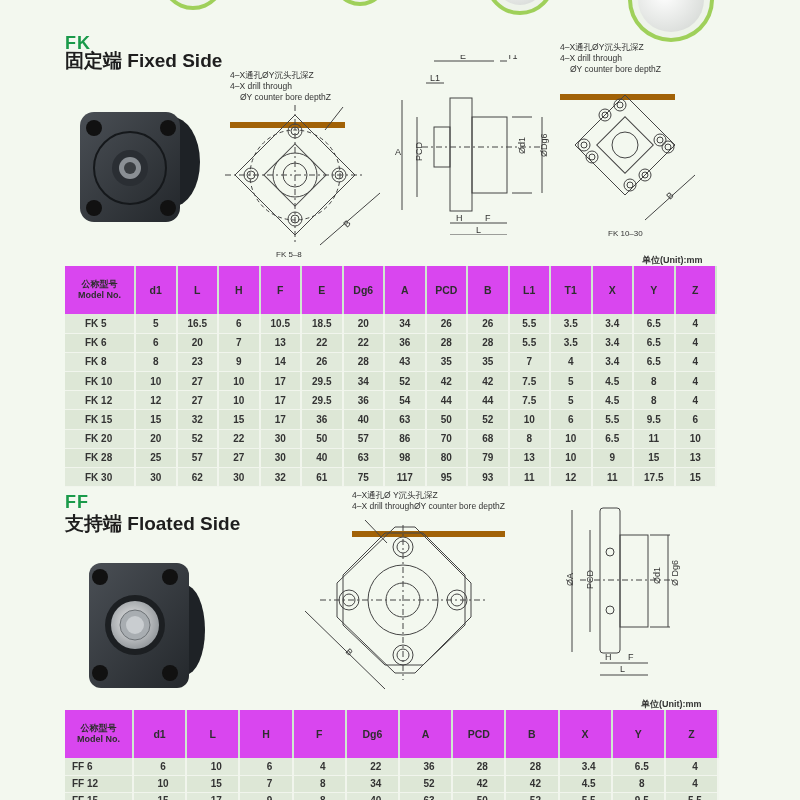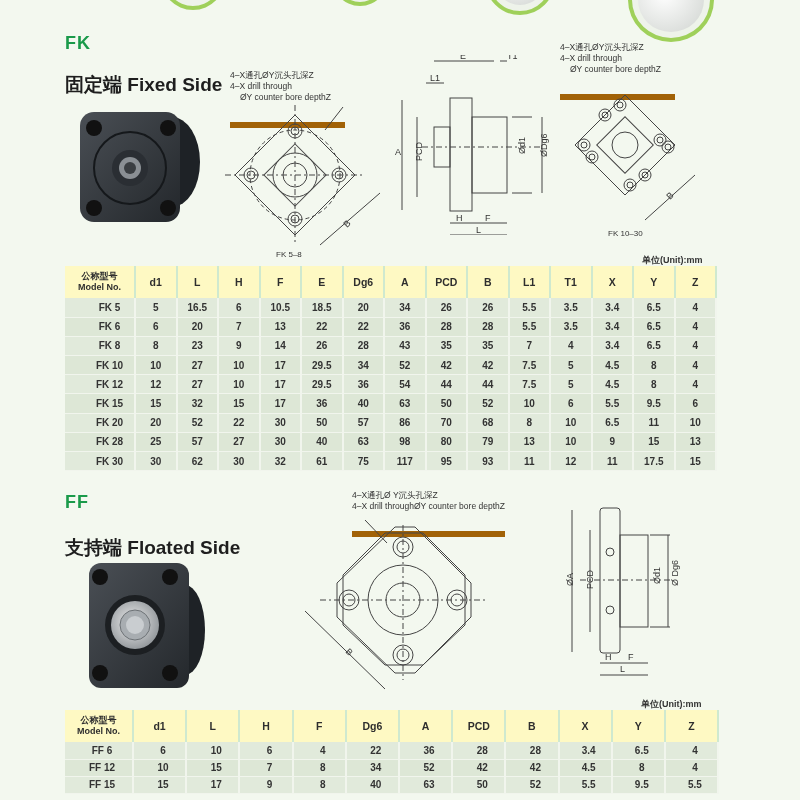--- a/index.html
+++ b/index.html
@@ -31,21 +31,20 @@
     font-size: 18px;
     color: #1a9a4a;
     letter-spacing: 1px;
   }
   .sec-title {
     position: absolute;
     font-weight: 700;
     font-size: 19px;
     color: #1e1e1e;
     white-space: nowrap;
-    margin-top: 24px;
   }
 
   
   .photo { position: absolute; }
 
   
   .note {
     position: absolute;
     font-size: 8.5px;
     line-height: 11px;
@@ -70,40 +69,40 @@
   
   table.spec {
     position: absolute;
     border-collapse: collapse;
     font-size: 10px;
     font-weight: 700;
     color: #333;
     table-layout: fixed;
   }
   table.spec th {
-    background: #fef9c3;
+    background: #d946ef;
     border-right: 2px solid #cfe9cf;
     font-weight: 700;
     font-size: 10.5px;
-    height: 32px;
+    height: 48px;
     text-align: center;
     vertical-align: middle;
     color: #2e2e2e;
   }
   table.spec th.model { font-size: 9px; line-height: 11px; }
   table.spec td {
     background: #e1eadb;
     border-right: 2px solid #f1f5ed;
     border-bottom: 1px solid #f1f5ed;
     text-align: center;
     height: 19.2px;
     vertical-align: middle;
   }
   table.spec tr:nth-child(even) td { background: #dde7d6; }
-  table.spec td.model { text-align: center; padding-left: 20px; }
+  table.spec td.model { text-align: left; padding-left: 20px; }
   #ff-table td { height: 17.2px; padding-left: 7px; }
 </style>
 </head>
 <body>
 
 <div class="top-circle" data-name="product-circle-1" style="left:95px; top:-60px; width:60px; height:70px;"></div>
 <div class="top-circle" data-name="product-circle-2" style="left:210px; top:-60px; width:60px; height:67px;"></div>
 <div class="top-circle" data-name="product-circle-3" style="left:315px; top:-60px; width:52px; height:72px;">
     <div class="inner"></div>
   </div>

